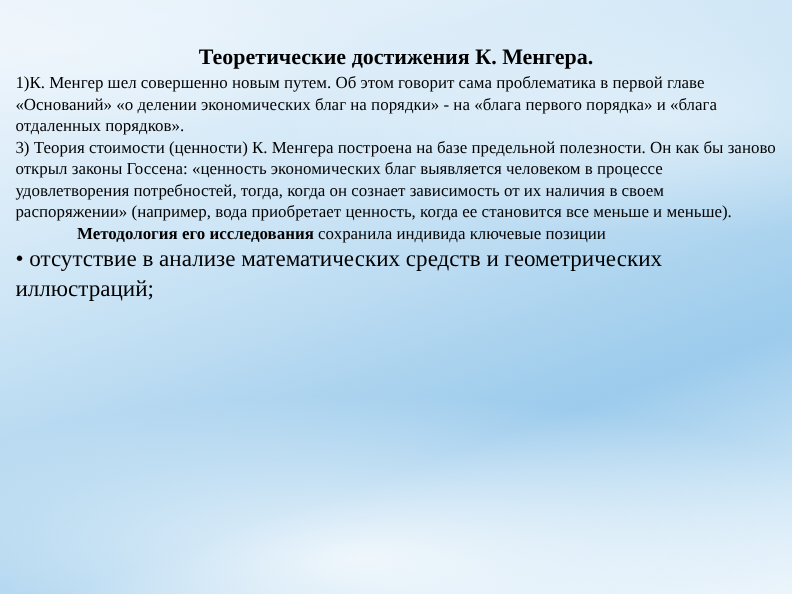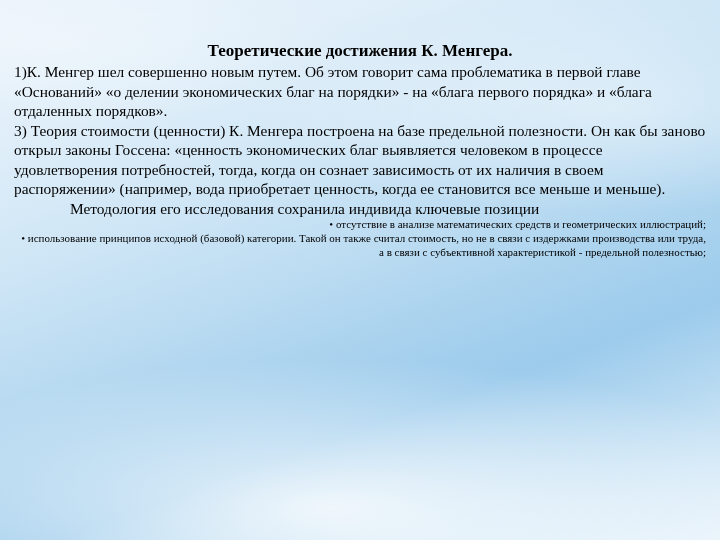--- a/index.html
+++ b/index.html
@@ -43,60 +43,58 @@
   .content {
     position: absolute;
     left: 14px;
     top: 40px;
     width: 692px;
     z-index: 2;
   }
   .title {
     text-align: center;
     font-weight: bold;
-    font-size: 17px;
+    font-size: 20px;
     line-height: 1.26;
     color: #000;
     margin-bottom: 1px;
   }
   .para {
     font-size: 15.4px;
     line-height: 1.265;
     color: #000;
     text-align: left;
     margin: 0;
   }
   .para b {
-    font-weight: normal;
+    font-weight: bold;
     text-align: center;
   }
   .center-line {
     text-align: center;
   }
   .indent {
     display: inline-block;
     width: 56px;
   }
   .bullet-line {
-    font-size: 11px;
+    font-size: 21px;
     line-height: 1.265;
     color: #000;
-    text-align: right;
   }
 </style>
 </head>
 <body>
 
 <div class="slide">
   <div class="content">
 
     <div class="title">Теоретические достижения К. Менгера.</div>
 
     <p class="para">1)К. Менгер шел совершенно новым путем. Об этом говорит сама проблематика в первой главе «Оснований» «о делении экономических благ на порядки» - на «блага первого порядка» и «блага отдаленных порядков».</p>
     <p class="para">3) Теория стоимости (ценности) К. Менгера построена на базе предельной полезности. Он как бы заново открыл законы Госсена: «ценность экономических благ выявляется человеком в процессе удовлетворения потребностей, тогда, когда он сознает зависимость от их наличия в своем распоряжении» (например, вода приобретает ценность, когда ее становится все меньше и меньше).</p>
 
     <p class="para"><span class="indent"></span><b>Методология его исследования</b><span> сохранила индивида ключевые позиции</span></p>
 
     <div class="bullet-line">• отсутствие в анализе математических средств и геометрических иллюстраций;</div>
-    <div class="bullet-line">•   использование принципов исходной (базовой) категории. Такой он также считал стоимость, но не в связи с издержками производства или труда, а в связи с субъективной характеристикой - предельной полезностью;</div>
 
   </div>
 </div>
 
 </body></html>

